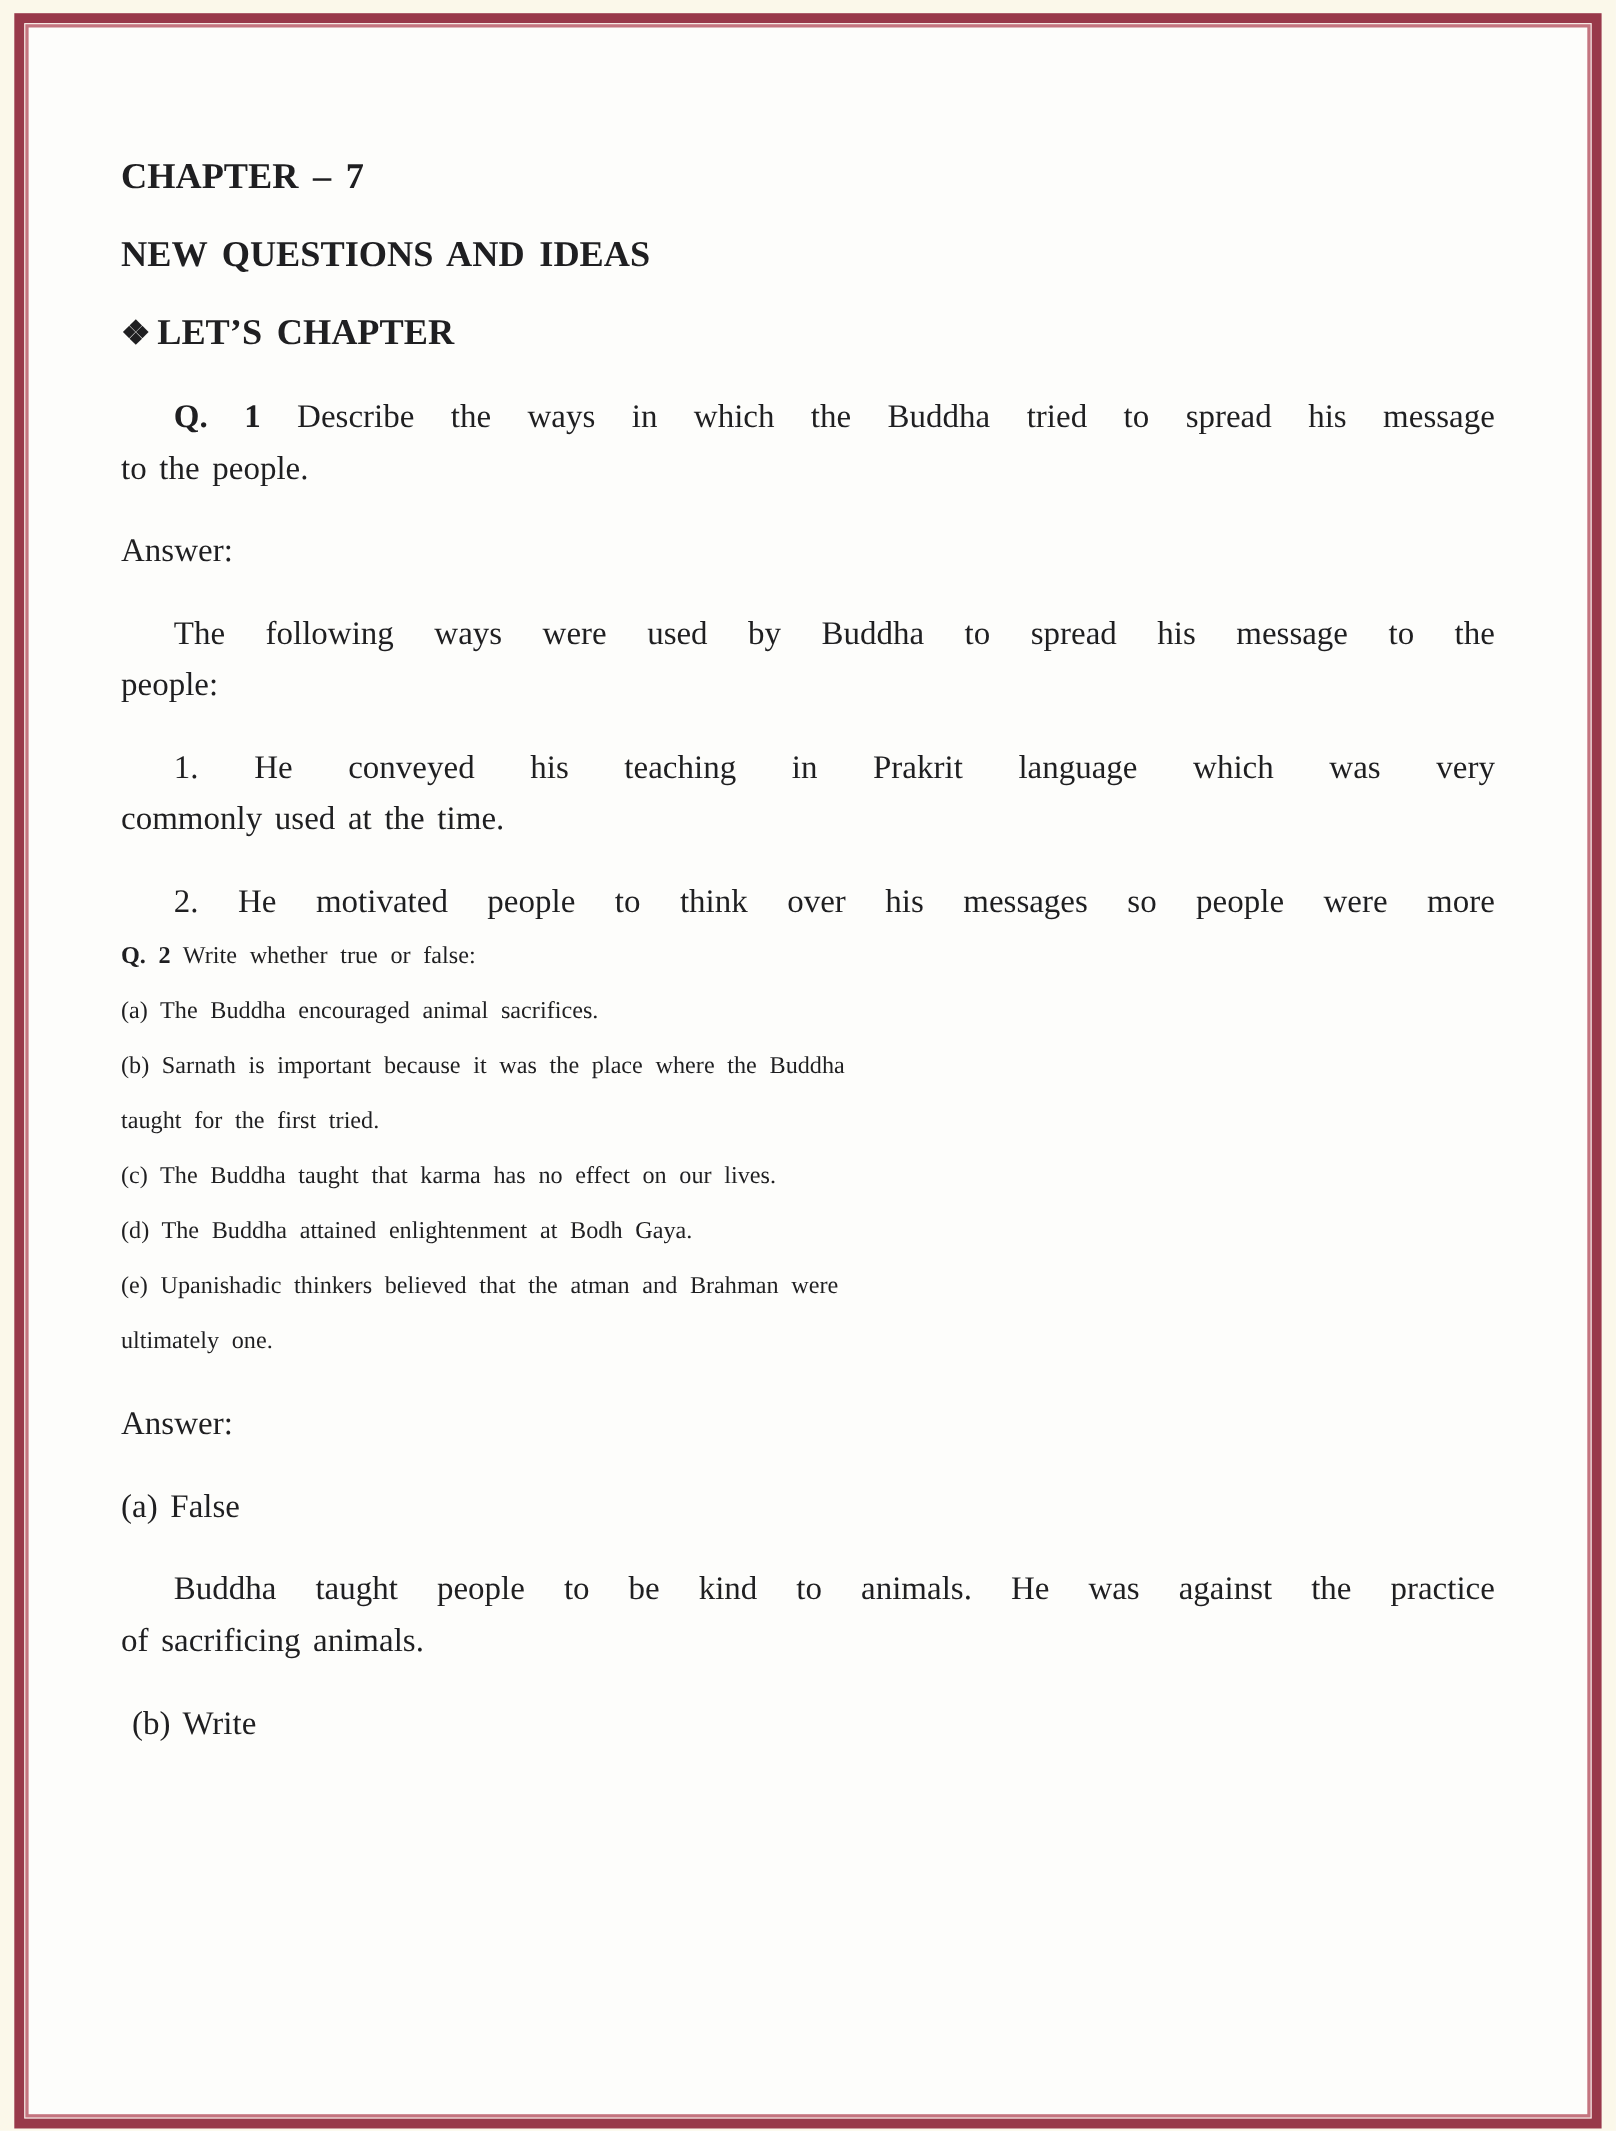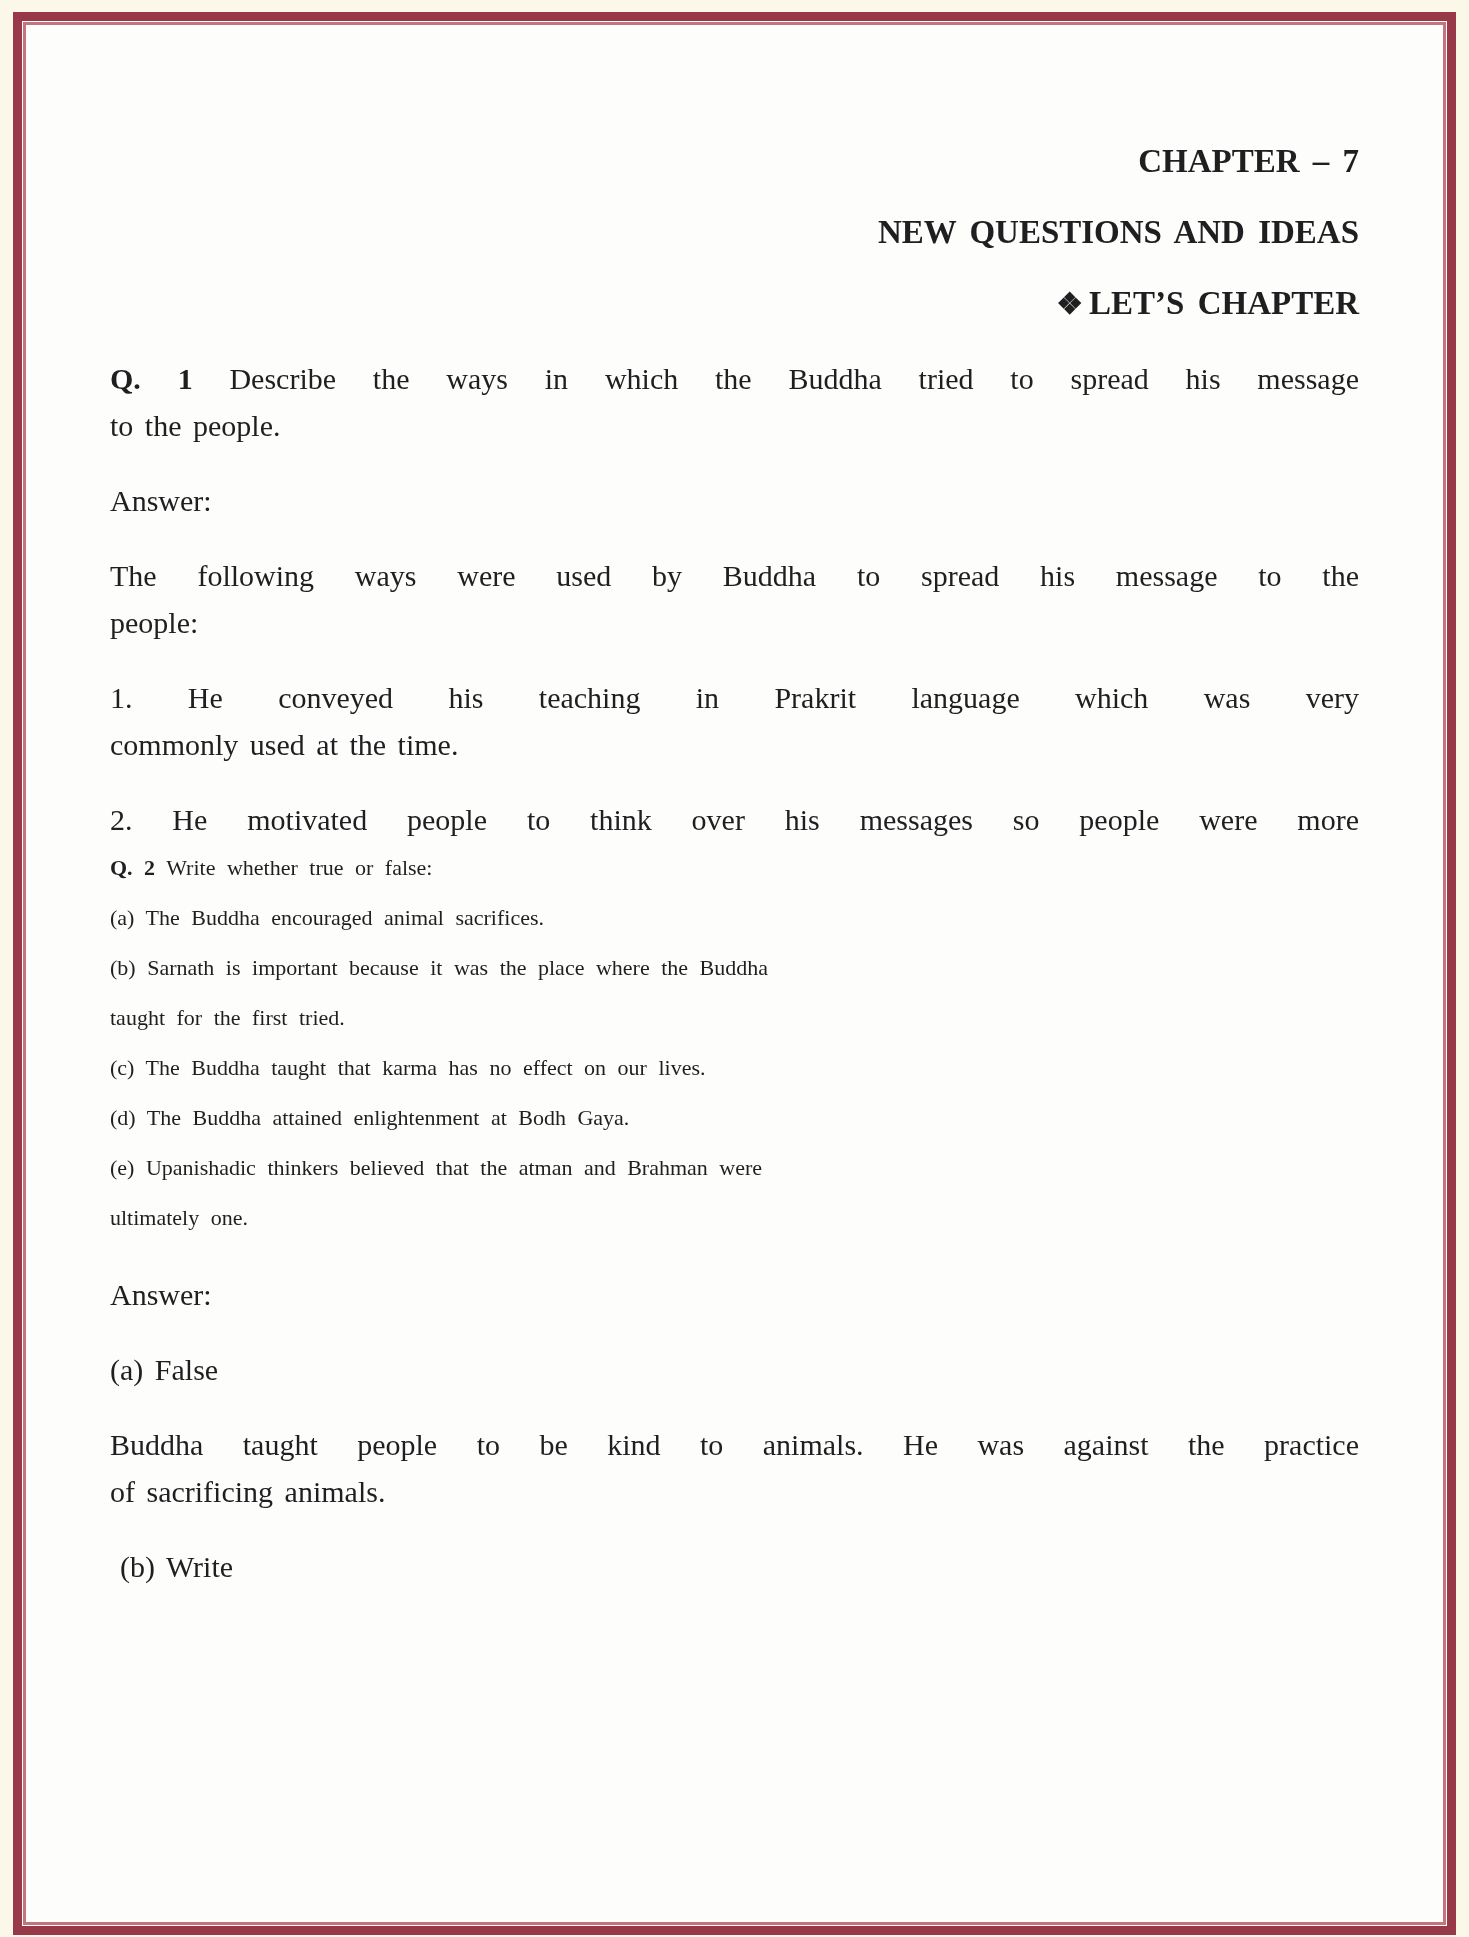--- a/index.html
+++ b/index.html
@@ -27,21 +27,21 @@
     position: absolute;
     inset: 1px;
     border: 3px solid #c4747f;
     background: #fdfdfb;
     overflow: hidden;
   }
   .content {
     padding: 114px 84px 0 84px;
   }
   .heading {
-    text-align: right;
+    text-align: left;
     font-weight: bold;
     font-size: 33px;
     line-height: 44px;
     margin: 0;
     word-spacing: 5px;
   }
   .heading + .heading {
     margin-top: 27px;
   }
   .marker {
@@ -53,20 +53,21 @@
     line-height: 47px;
     margin: 28px 0 0 0;
     word-spacing: 4px;
   }
   .first-para {
     margin-top: 29px;
   }
   .jl {
     text-align: justify;
     text-align-last: justify;
+    margin-left: 48px;
   }
   .q-label {
     font-weight: bold;
   }
   .gap-large {
     margin-top: 106px;
   }
   .list {
     font-size: 22px;
     line-height: 50px;

